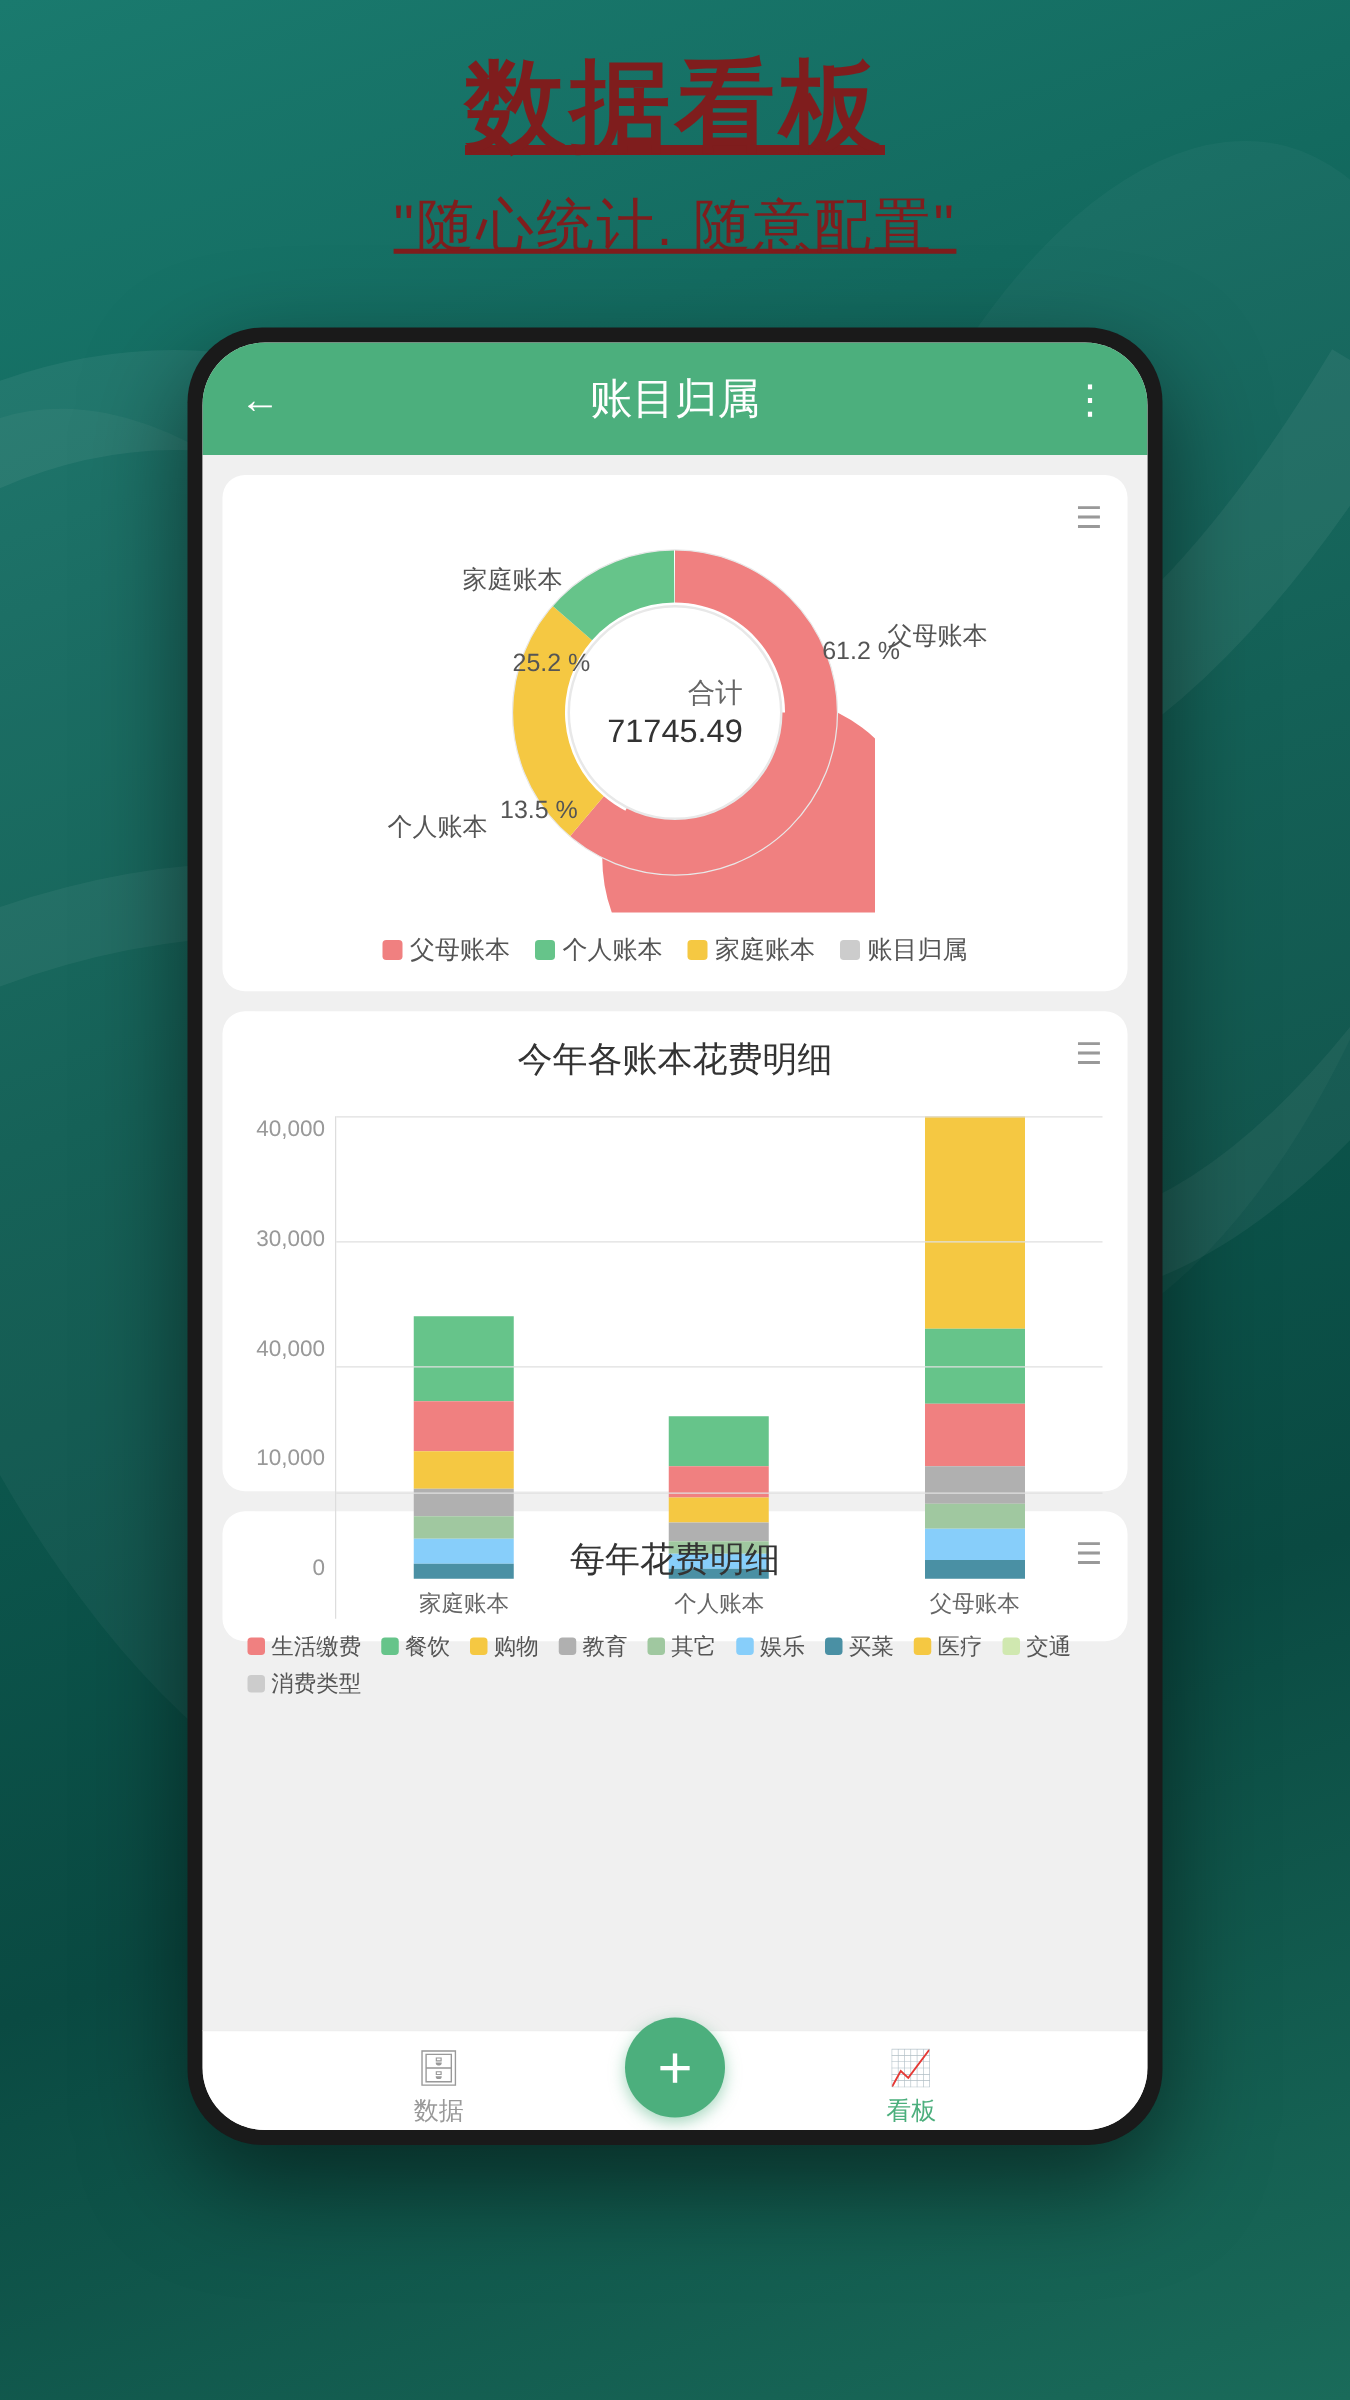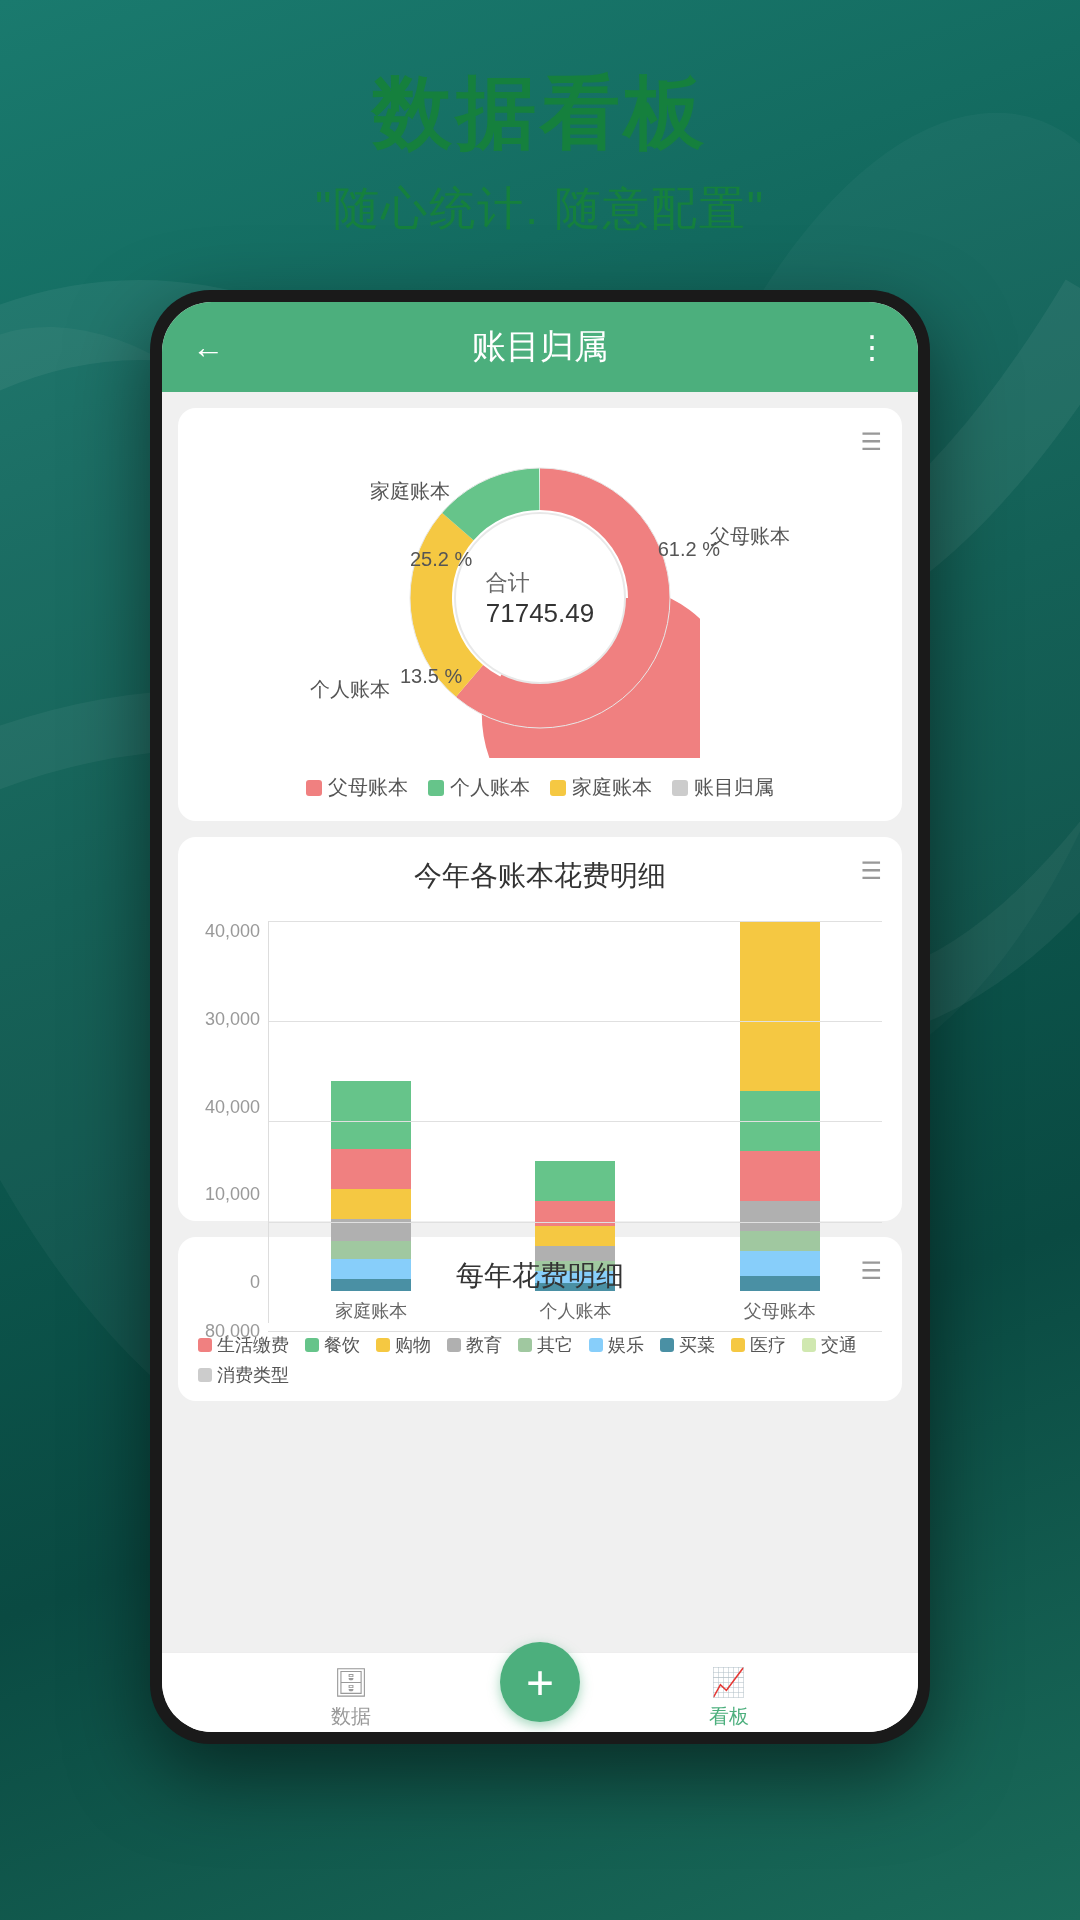--- a/index.html
+++ b/index.html
@@ -21,22 +21,23 @@
       top: 0; left: 0;
       width: 100%; height: 100%;
       pointer-events: none;
       z-index: 0;
     }
 
     .header-text {
       position: relative;
       z-index: 1;
       text-align: center;
-      margin-top: 60px;
-      color: #15803d;
+      margin-top: 32px;
+      color: #7f1d1d;
+      text-decoration: underline;
     }
     .header-title {
       font-size: 80px;
       font-weight: bold;
       letter-spacing: 4px;
     }
     .header-subtitle {
       font-size: 46px;
       margin-top: 10px;
       letter-spacing: 2px;
@@ -122,21 +123,21 @@
       position: relative;
       width: 320px;
       height: 320px;
       margin: 0 auto;
     }
     .donut-center {
       position: absolute;
       top: 50%;
       left: 50%;
       transform: translate(-50%, -50%);
-      text-align: left;
+      text-align: right;
     }
     .donut-center-label {
       font-size: 22px;
       color: #666;
     }
     .donut-center-value {
       font-size: 26px;
       color: #333;
       font-weight: 500;
     }
@@ -488,24 +489,20 @@
             </div>
           </div>
         </div>
       </div>
 
       <div class="card3">
         <div class="card-header">
           <span class="card-title">每年花费明细</span>
           <span style="position:absolute;right:0;top:0;color:#999;font-size:24px;">☰</span>
         </div>
-        <div style="display:flex;align-items:flex-start;height:60px;">
-          <div style="font-size:18px;color:#999;width:70px;text-align:right;padding-right:8px;">80,000</div>
-          <div style="flex:1;border-bottom:1px solid #ddd;height:1px;margin-top:10px;"></div>
-        </div>
       </div>
 
     </div>
 
     <div class="bottom-nav">
       <div class="nav-item">
         <span class="nav-icon">🗄</span>
         <span>数据</span>
       </div>
       <div class="nav-fab">+</div>

